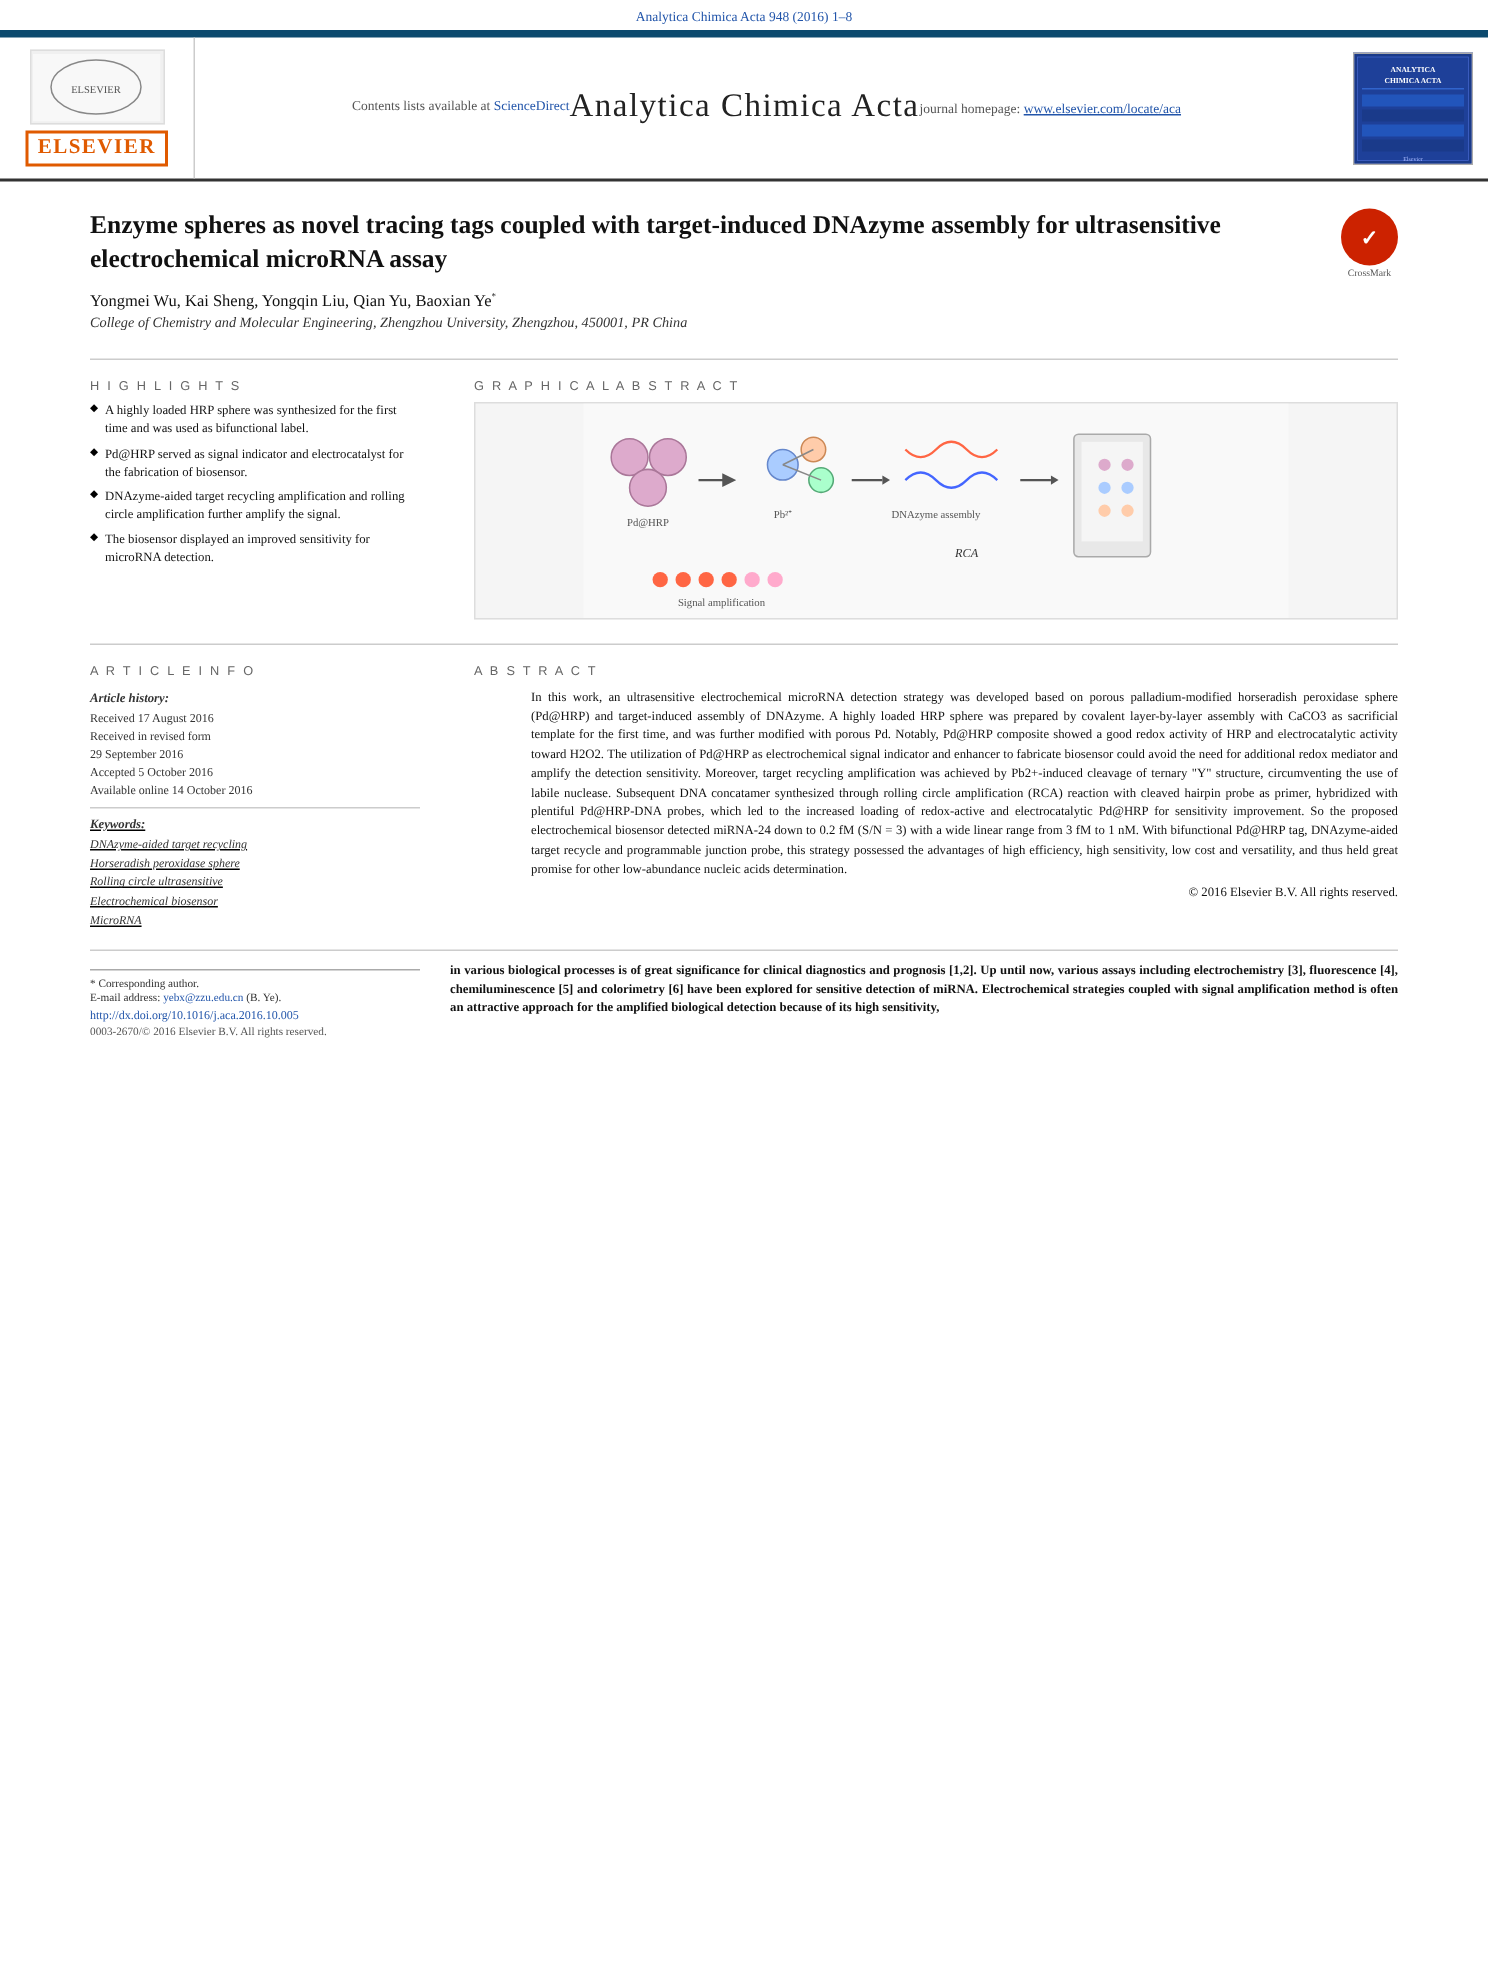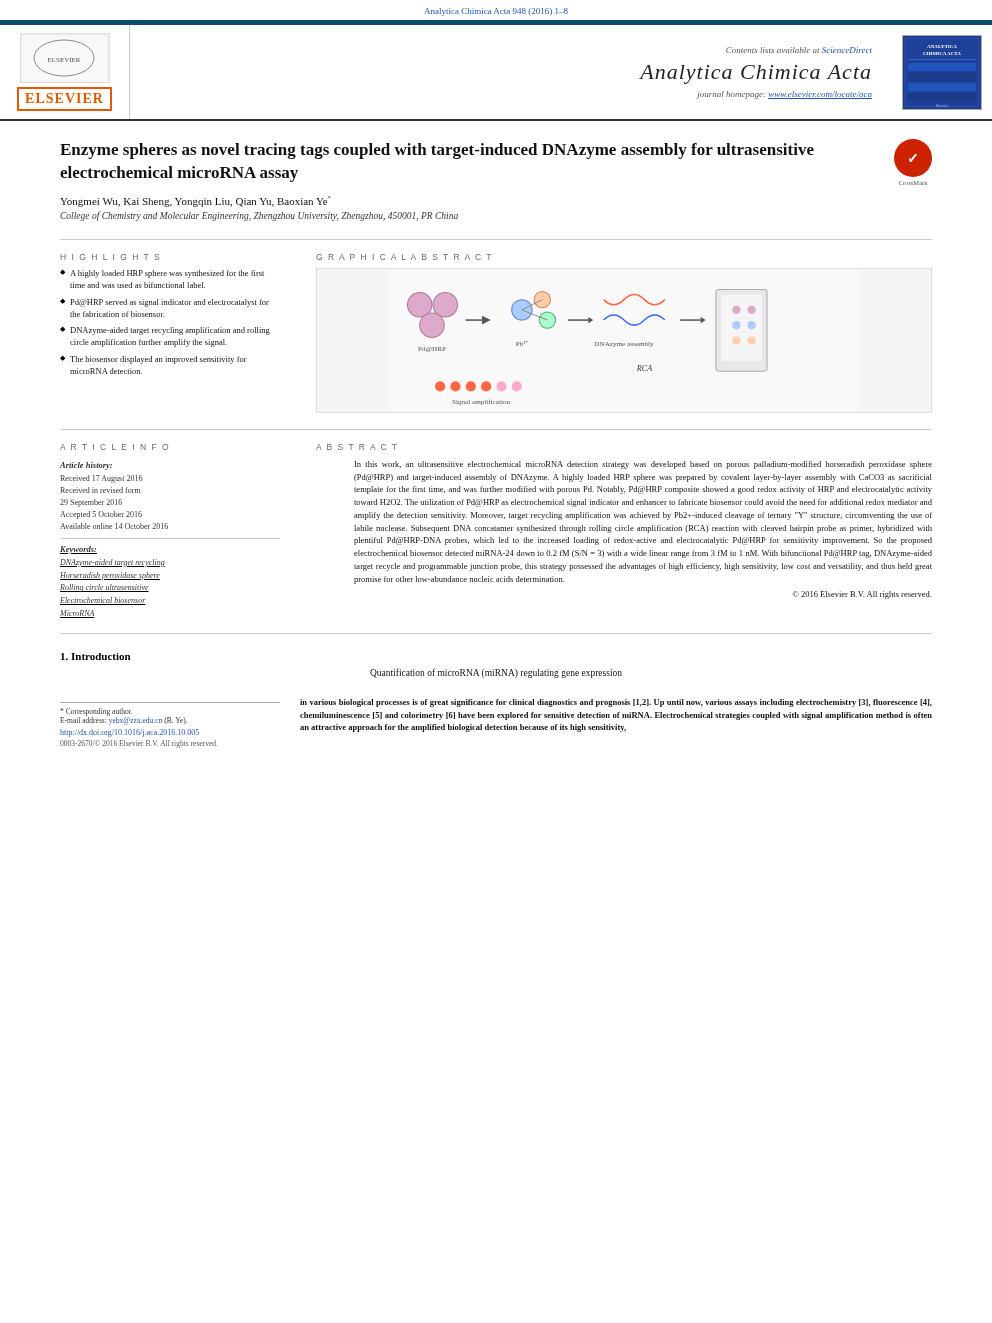--- a/index.html
+++ b/index.html
@@ -45,25 +45,24 @@
       font-size: 14px;
       font-weight: bold;
       color: #e05a00;
       letter-spacing: 1px;
       border: 2px solid #e05a00;
       padding: 2px 6px;
     }
     .header-center {
       flex: 1;
       display: flex;
-      flex-direction: column;
-      align-items: flex-end;
+      flex-direction: row;
+      align-items: center;
       justify-content: center;
       padding: 6px 20px;
-      font-style: italic;
     }
     .contents-line {
       font-size: 9px;
       color: #555;
       margin-bottom: 4px;
     }
     .sciencedirect-link {
       color: #2255aa;
       text-decoration: none;
     }
@@ -490,26 +489,20 @@
       <div class="section-heading">A B S T R A C T</div>
       <div class="abstract-section">
         <p class="abstract-text">In this work, an ultrasensitive electrochemical microRNA detection strategy was developed based on porous palladium-modified horseradish peroxidase sphere (Pd@HRP) and target-induced assembly of DNAzyme. A highly loaded HRP sphere was prepared by covalent layer-by-layer assembly with CaCO3 as sacrificial template for the first time, and was further modified with porous Pd. Notably, Pd@HRP composite showed a good redox activity of HRP and electrocatalytic activity toward H2O2. The utilization of Pd@HRP as electrochemical signal indicator and enhancer to fabricate biosensor could avoid the need for additional redox mediator and amplify the detection sensitivity. Moreover, target recycling amplification was achieved by Pb2+-induced cleavage of ternary "Y" structure, circumventing the use of labile nuclease. Subsequent DNA concatamer synthesized through rolling circle amplification (RCA) reaction with cleaved hairpin probe as primer, hybridized with plentiful Pd@HRP-DNA probes, which led to the increased loading of redox-active and electrocatalytic Pd@HRP for sensitivity improvement. So the proposed electrochemical biosensor detected miRNA-24 down to 0.2 fM (S/N = 3) with a wide linear range from 3 fM to 1 nM. With bifunctional Pd@HRP tag, DNAzyme-aided target recycle and programmable junction probe, this strategy possessed the advantages of high efficiency, high sensitivity, low cost and versatility, and thus held great promise for other low-abundance nucleic acids determination.</p>
         <p class="abstract-copyright">© 2016 Elsevier B.V. All rights reserved.</p>
       </div>
     </div>
   </div>
 
   <hr class="section-divider">
 
-  <div class="bottom-section">
-    <div style="font-size:11px;font-weight:bold;margin-bottom:6px;">
-      <span>1.</span>&nbsp;<span>Introduction</span>
-    </div>
-    <div class="intro-subheading">Quantification of microRNA (miRNA) regulating gene expression</div>
-  </div>
 
   <div class="bottom-two-col">
     <div class="bottom-col-left">
       <div class="footer-note">
         <div class="corr-author">
           <span>* Corresponding author.</span>
         </div>
         <div class="corr-author">
           <span>E-mail address:</span>
           <a class="corr-email" href="#">yebx@zzu.edu.cn</a>

